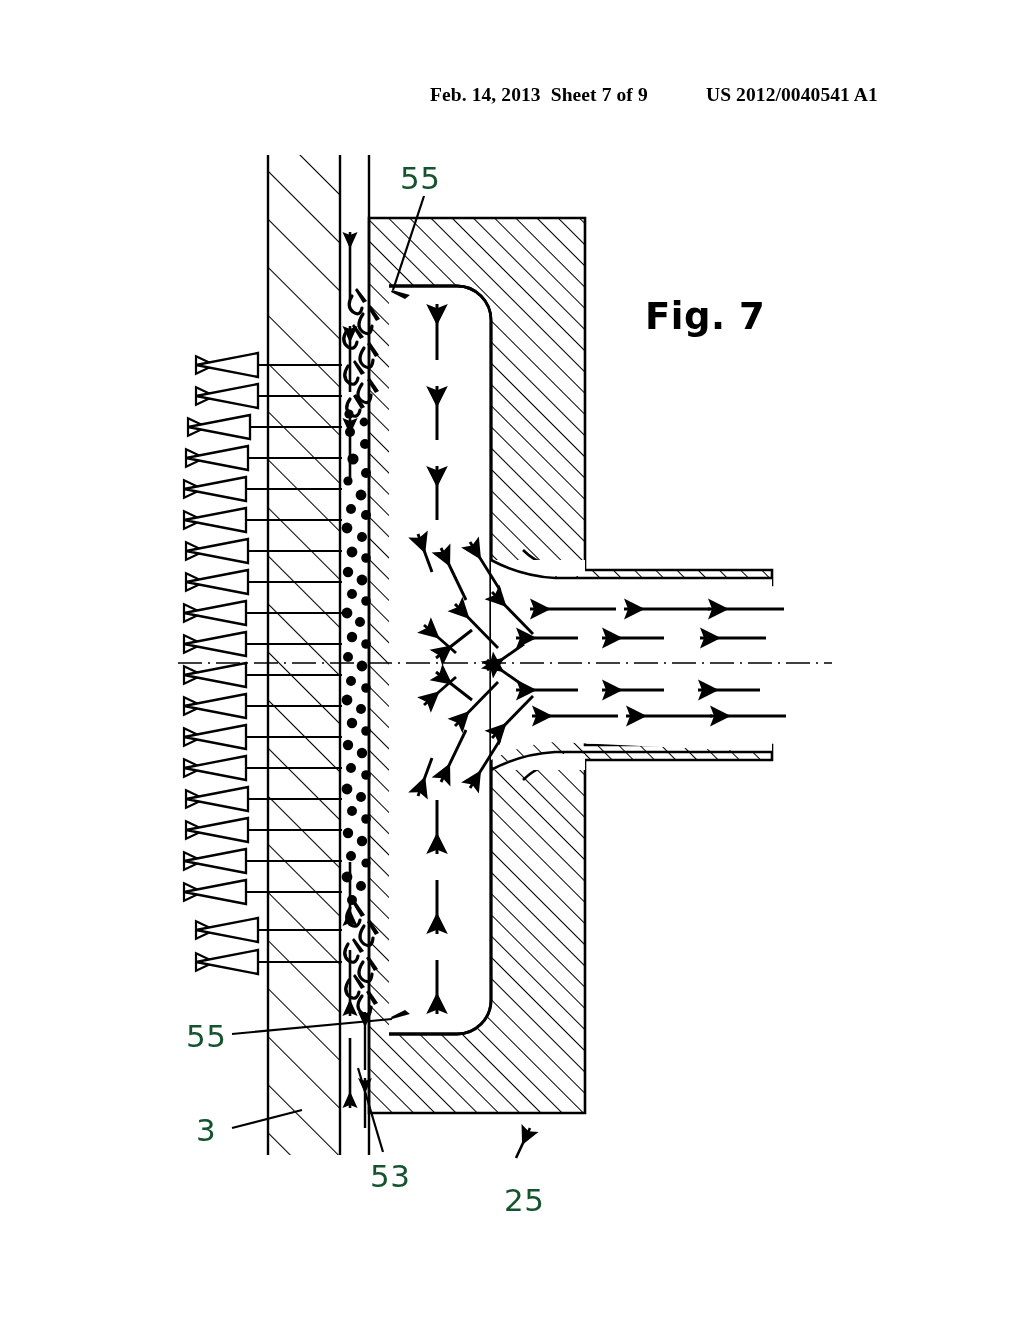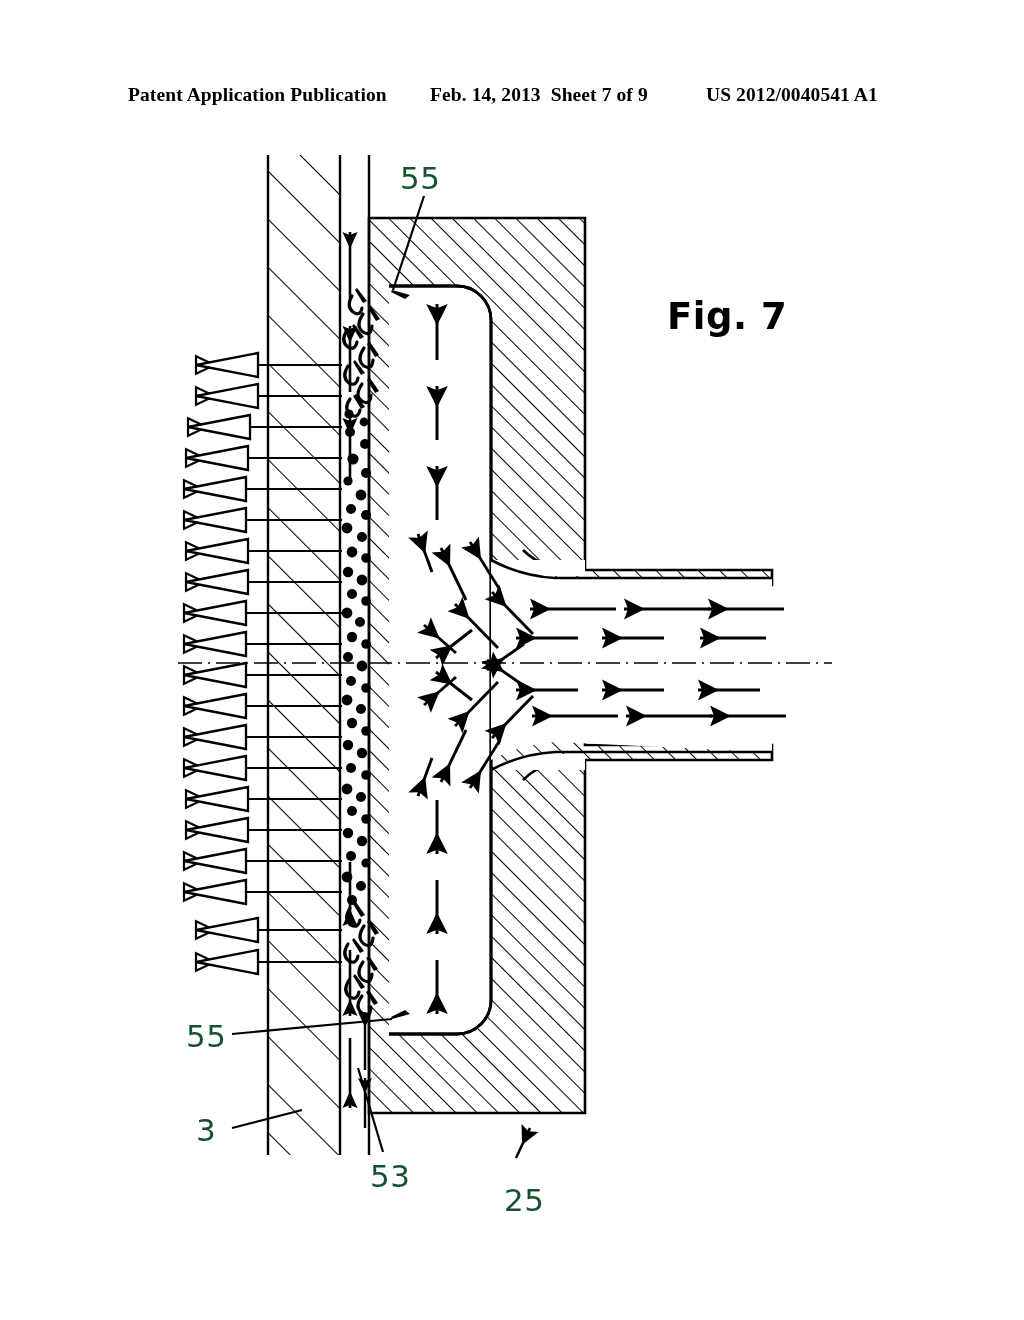--- a/index.html
+++ b/index.html
@@ -53,21 +53,21 @@
     position: absolute;
     left: 706px;
     top: 0;
   }
   .hdr-mid .sheet {
     margin-left: 10px;
   }
   
   .fig-label {
     position: absolute;
-    left: 667px;
+    left: 645px;
     top: 295px;
     font-family: "DejaVu Sans", sans-serif;
     font-weight: bold;
     font-size: 37px;
     color: #000000;
     letter-spacing: 0.5px;
   }
   
   .ref {
     position: absolute;
@@ -91,21 +91,20 @@
     width: 1024px;
     height: 1320px;
   }
 </style>
 </head>
 <body>
 
 <div id="page">
 
   <div class="pub-header">
-    <span class="hdr-left">Patent Application Publication</span>
     <span class="hdr-mid">
       <span>Feb. 14, 2013</span><span class="sheet">Sheet 7 of 9</span>
     </span>
     <span class="hdr-right">US 2012/0040541 A1</span>
   </div>
 
   <svg id="figure-svg" viewBox="0 0 1024 1320">
     <defs>
 
       <pattern id="hatchWide" width="34" height="34" patternUnits="userSpaceOnUse" patternTransform="rotate(-45)">

